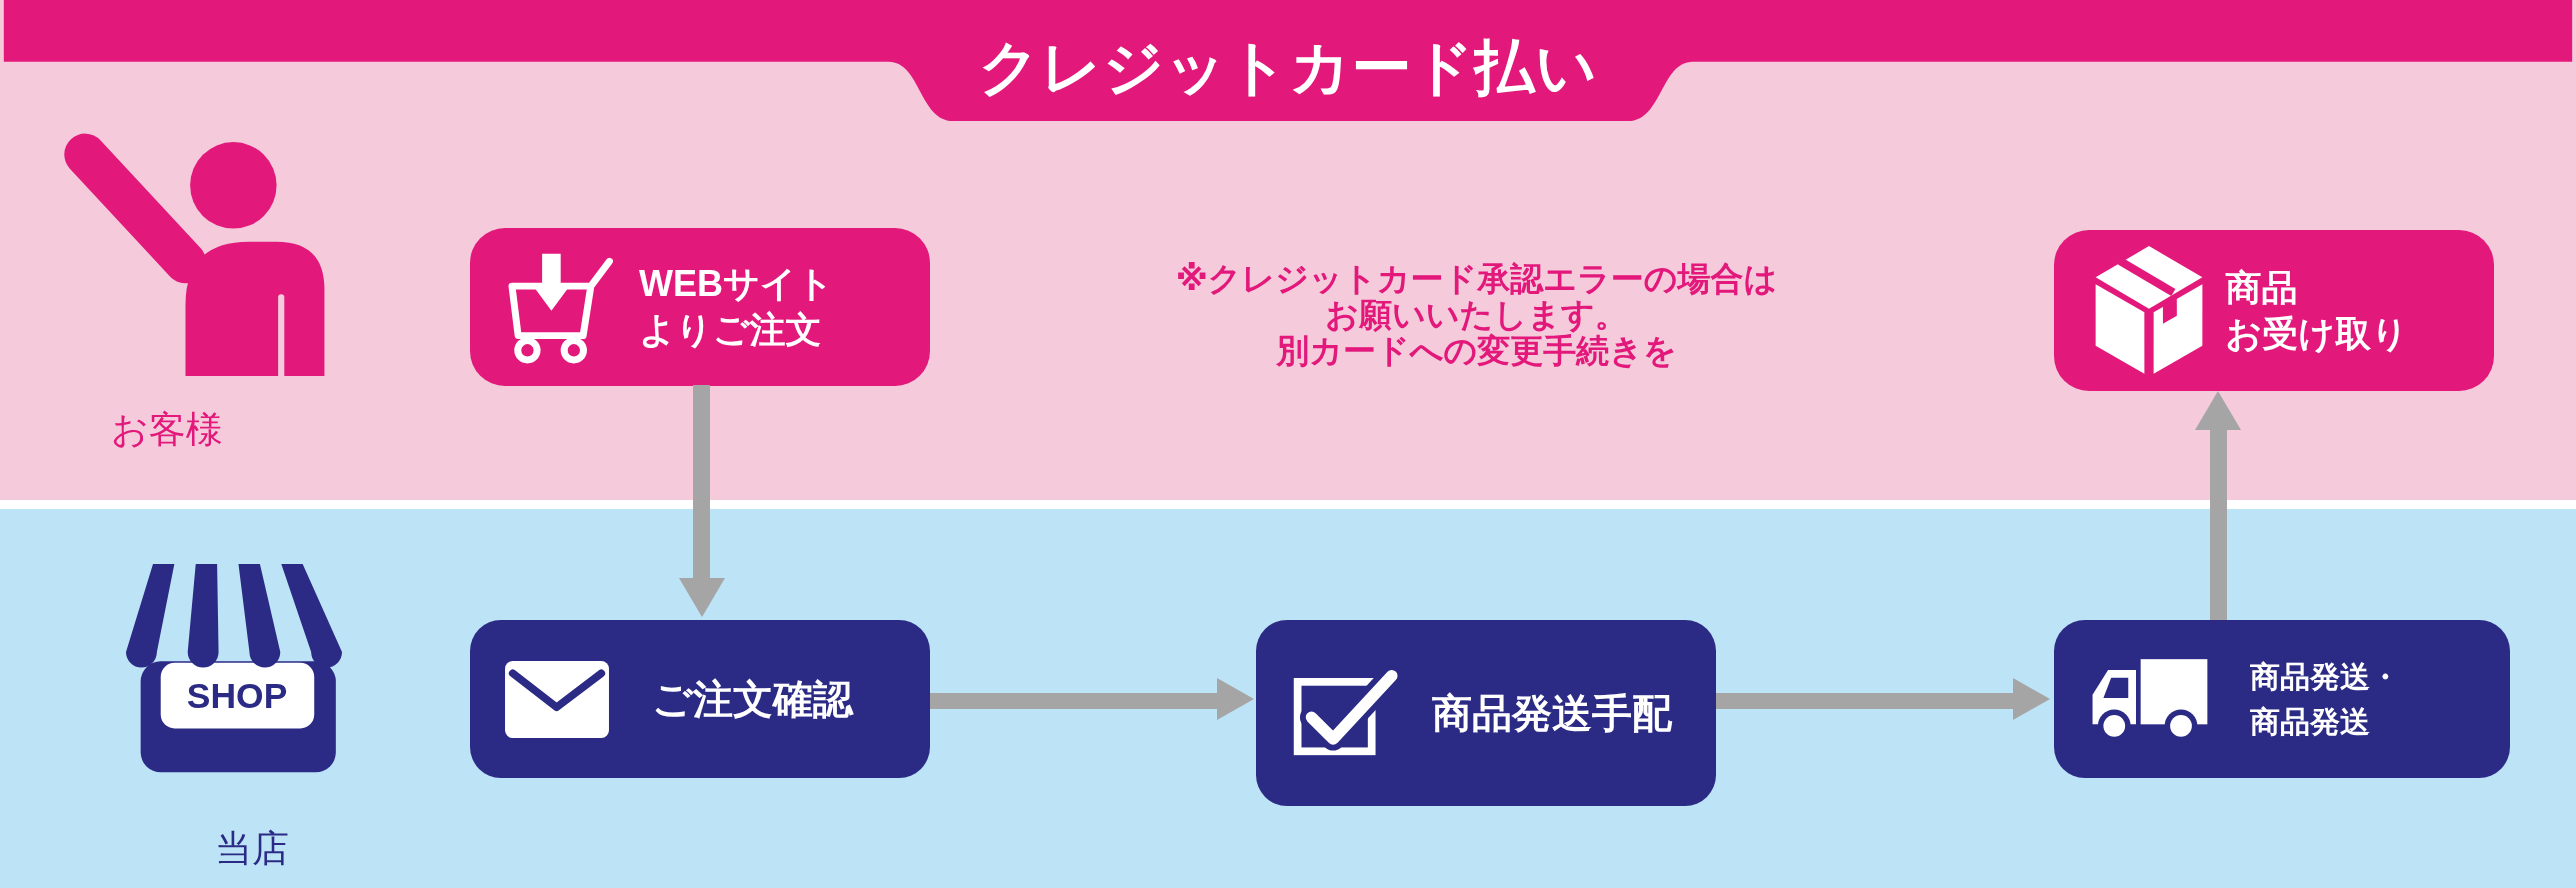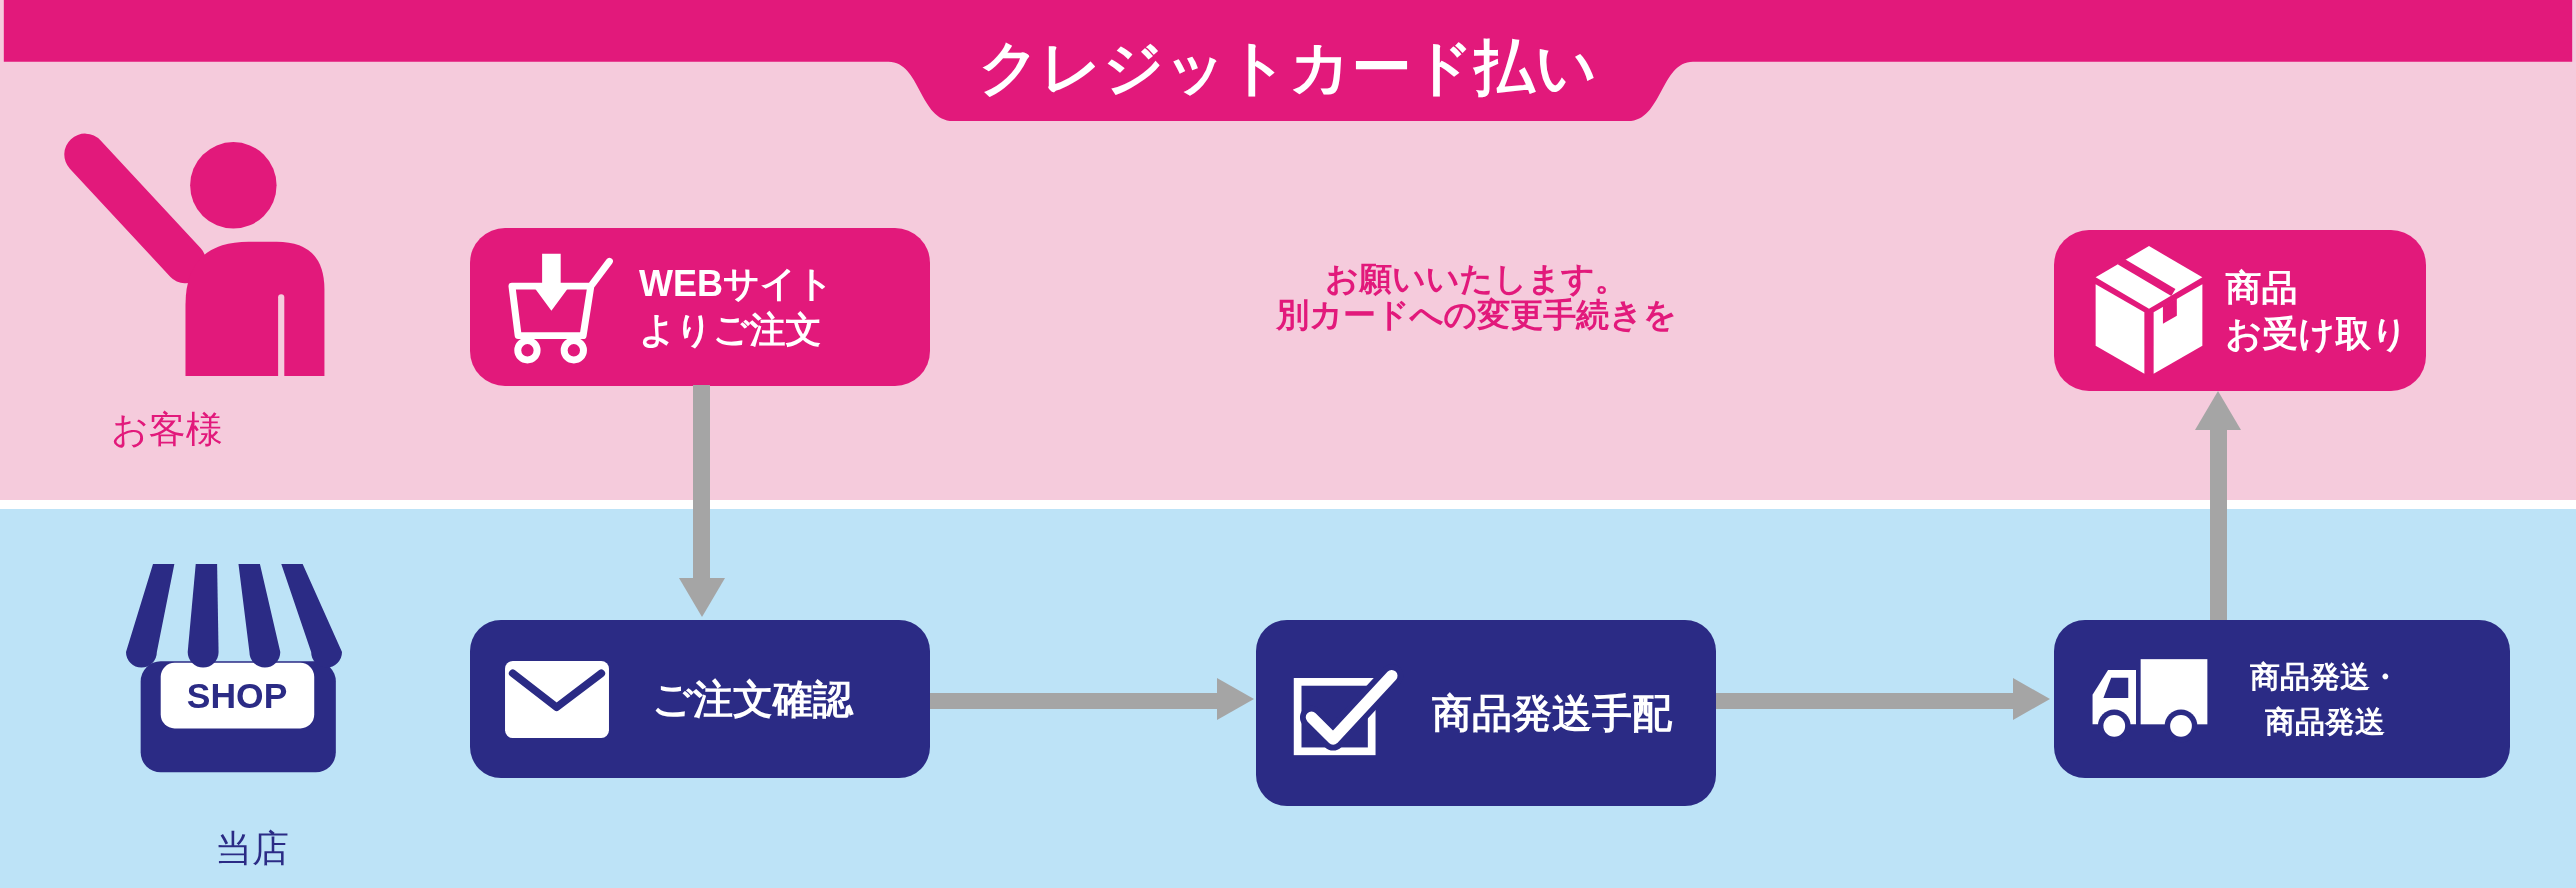--- a/index.html
+++ b/index.html
@@ -27,23 +27,23 @@
     font-size:60px;font-weight:bold;color:var(--white);letter-spacing:0.8px;white-space:nowrap;
   }
   
   .customer-label{left:111px;top:405px;width:247px;text-align:left;
     font-size:37px;font-weight:normal;color:var(--magenta);}
   .shop-label{left:136px;top:796px;width:232px;text-align:center;
     font-size:37px;font-weight:normal;color:var(--navy);margin-top:28px;}
   
   .flow-box{display:flex;align-items:center;box-sizing:border-box;}
   .box-pink{background:var(--magenta);border-radius:35px;}
-  .box-navy{background:var(--navy);border-radius:31px;text-align:center;}
+  .box-navy{background:var(--navy);border-radius:31px;}
   .web-order-box{left:470px;top:228px;width:460px;height:158px;padding-left:31px;}
-  .receive-box{left:2054px;top:230px;width:372px;height:161px;padding-left:37px;}
+  .receive-box{left:2054px;top:230px;width:440px;height:161px;padding-left:37px;}
   .order-confirm-box{left:470px;top:620px;width:460px;height:158px;padding-left:35px;}
   .ship-arrange-box{left:1256px;top:620px;width:460px;height:186px;padding-left:37px;}
   .ship-contact-box{left:2054px;top:620px;width:456px;height:158px;padding-left:37px;}
   .box-text{color:var(--white);font-weight:bold;font-size:36px;line-height:46px;white-space:nowrap;}
   .box-text-lg{color:var(--white);font-weight:bold;font-size:40px;white-space:nowrap;}
   .ml18{margin-left:14px;} .ml24{margin-left:18.5px;} .ml40{margin-left:31px;} .ml55{margin-left:43px;}
   .ship-contact-box .box-text{font-size:30px;line-height:45px;}
   
   .note{left:1090px;top:261px;width:773px;text-align:center;
     color:var(--magenta);font-weight:bold;font-size:33px;line-height:36px;white-space:nowrap;}
@@ -96,20 +96,21 @@
     <circle cx="94" cy="131" r="12.5" fill="none" stroke="var(--white)" stroke-width="9"></circle>
     <path d="M53,6 H77 V46 H90 L65,80 L40,46 H53 Z" fill="var(--white)"></path>
   </svg>
   <div class="box-text ml18">
     <div>WEBサイト</div>
     <div>よりご注文</div>
   </div>
 </div>
 
 <div class="abs note">
+  <div>※クレジットカード承認エラーの場合は</div>
   <div>お願いいたします。</div>
   <div>別カードへの変更手続きを</div>
 </div>
 
 <div class="abs flow-box box-pink receive-box">
   <svg width="116" height="130" viewBox="0 0 100 112">
     <polygon points="50,0 96,27 50,54 4,27" fill="var(--white)"></polygon>
     <line x1="25" y1="13" x2="71" y2="40" stroke="var(--magenta)" stroke-width="7"></line>
     <polygon points="4,33 46,57 46,110 4,86" fill="var(--white)"></polygon>
     <polygon points="54,57 96,33 96,86 54,110" fill="var(--white)"></polygon>

